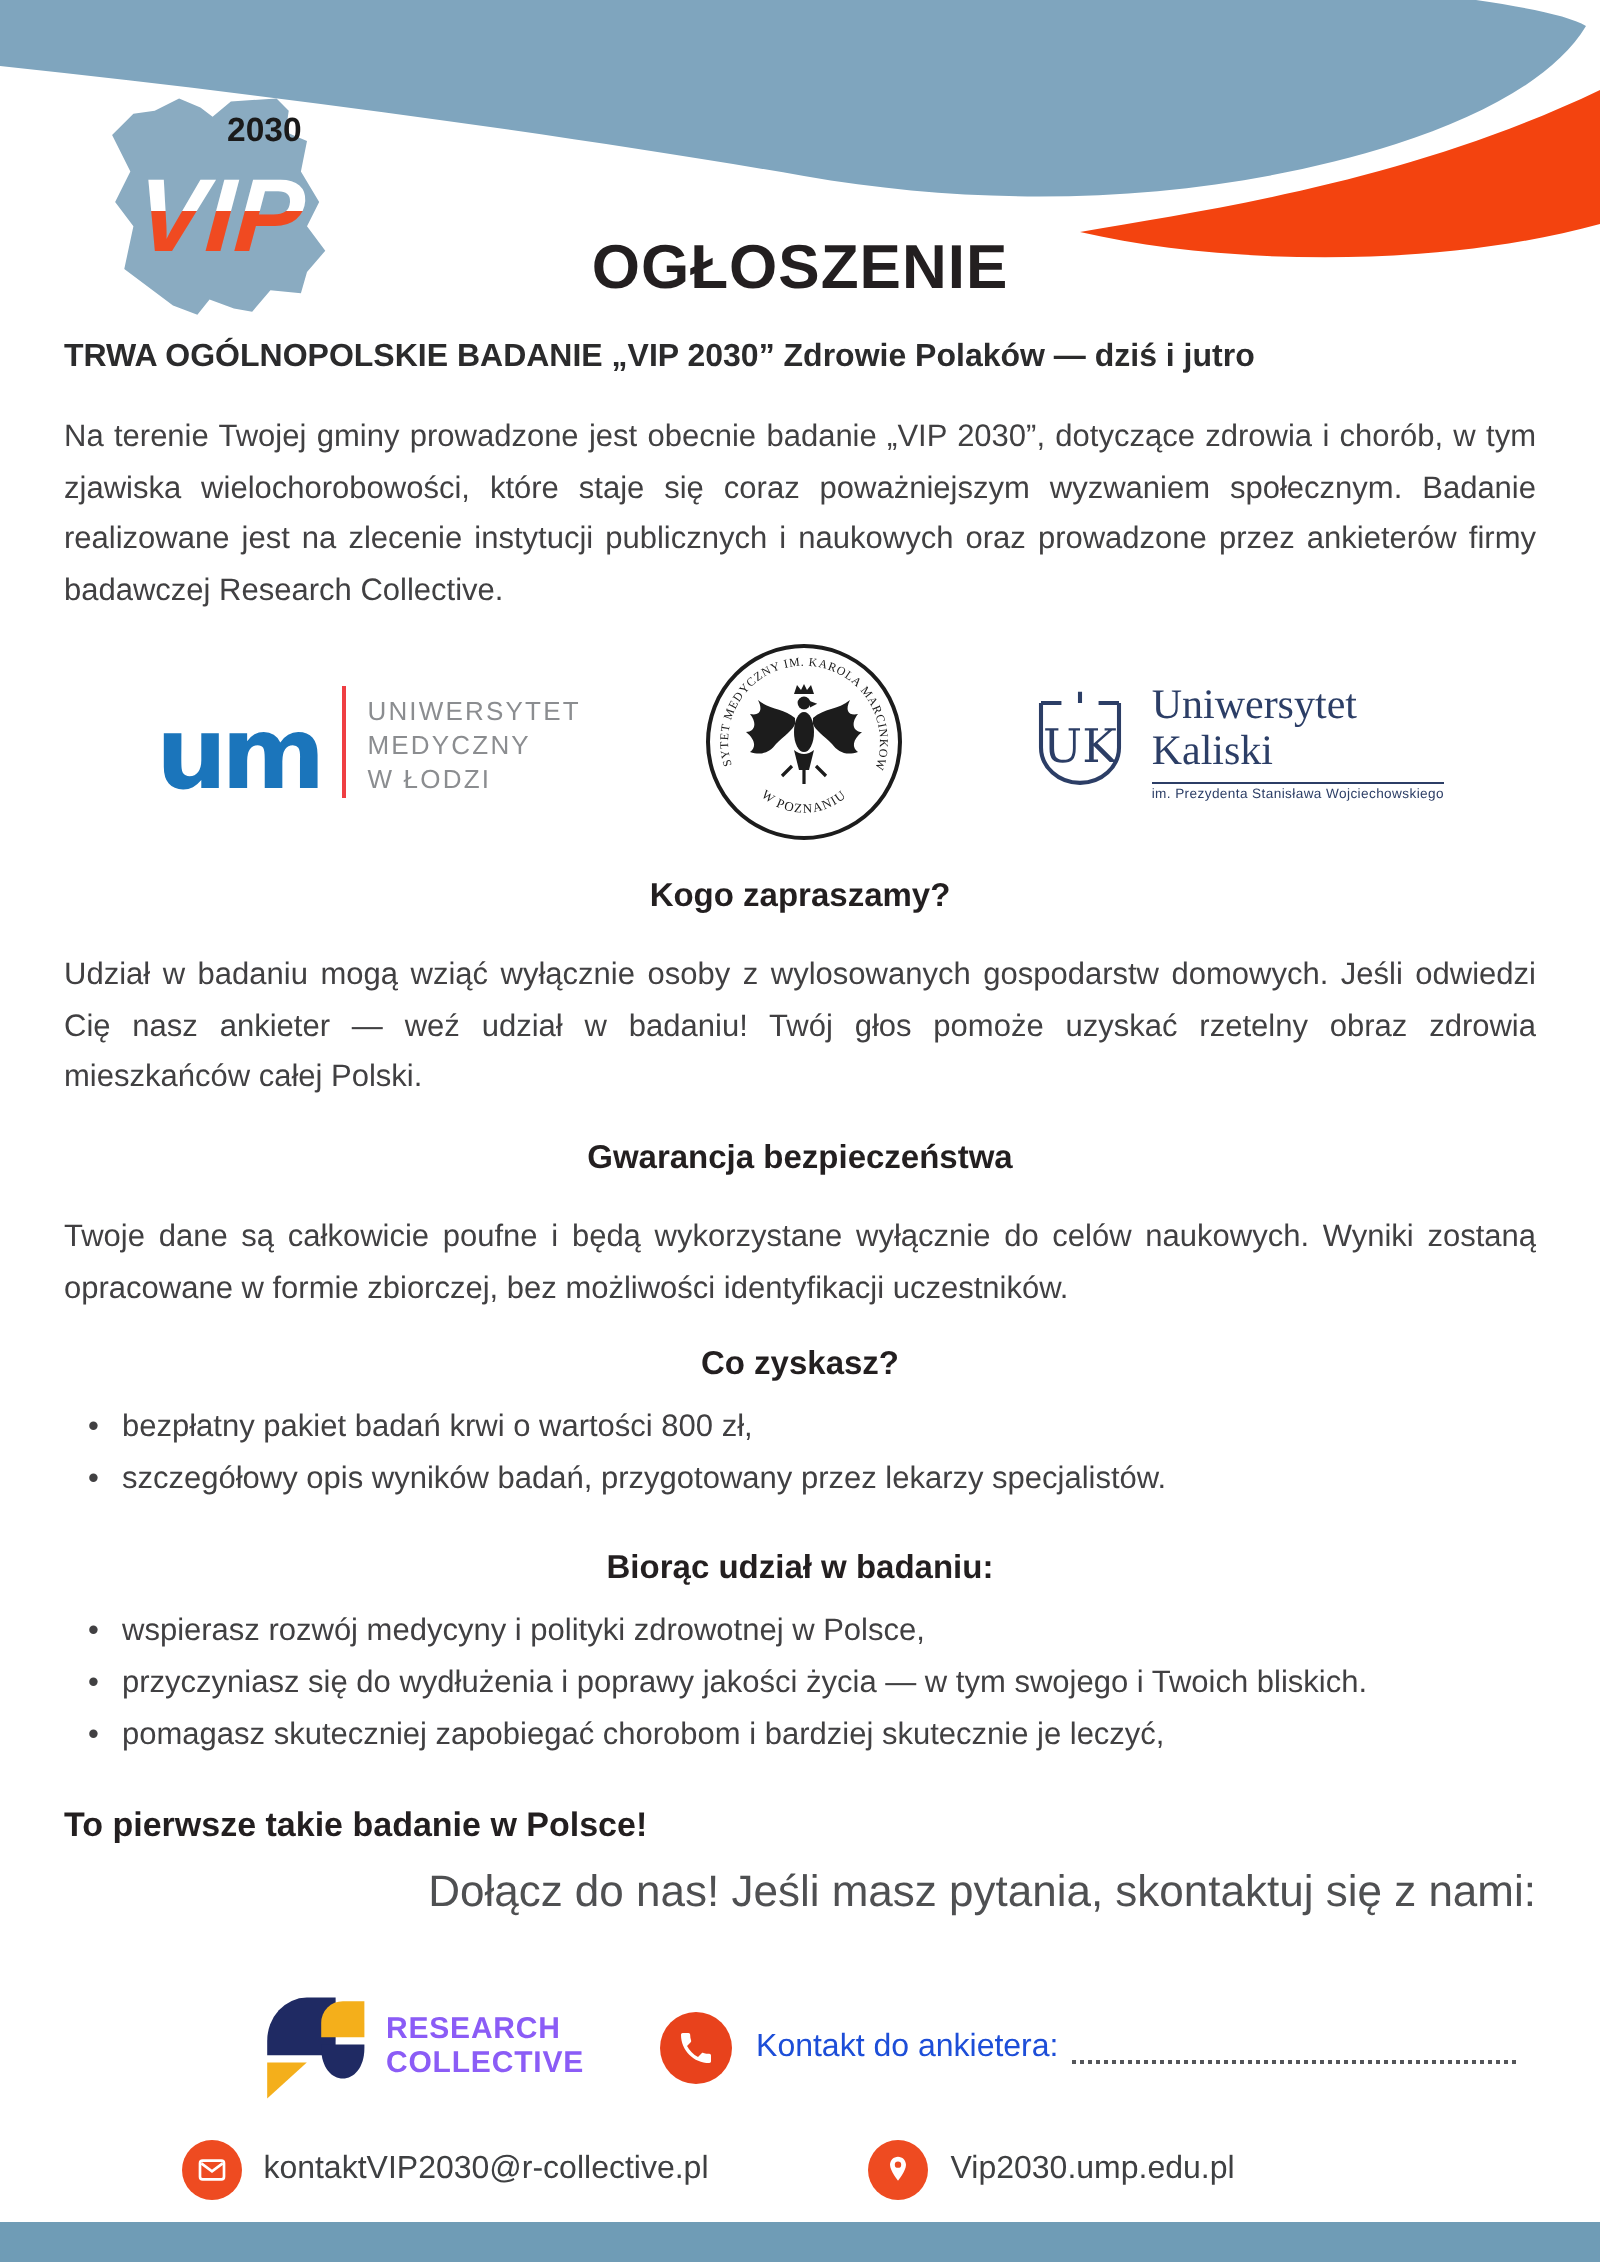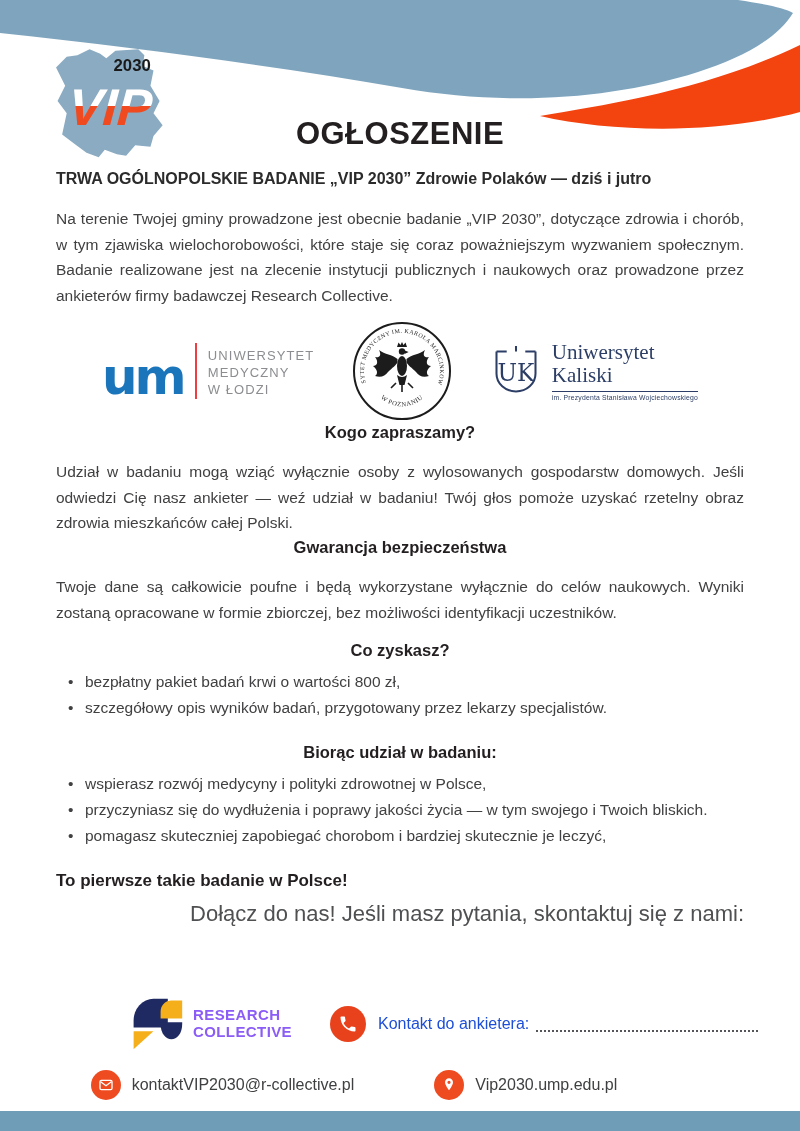--- a/index.html
+++ b/index.html
@@ -6,37 +6,37 @@
   html,body { background:#ffffff; }
   body {
     width:800px; height:1131px; position:relative; overflow:hidden;
     font-family:"Liberation Sans", sans-serif; color:#414042;
   }
   
   .header-art { position:absolute; top:0; left:0; width:800px; height:150px; }
   .vip-logo { position:absolute; top:34px; left:40px; width:160px; height:134px; }
 
   
-  .content { position:relative; padding:116px 56px 0; }
+  .content { position:relative; padding:116px 32px 0; }
   .page-title {
     text-align:center; font-size:31px; font-weight:bold; letter-spacing:.5px;
     color:#231f20; line-height:36px;
   }
   .subtitle {
     font-size:16px; font-weight:bold; color:#2b2b2c;
     margin-top:16px; line-height:22px;
   }
   p.body-text {
     font-size:15.5px; line-height:1.66; text-align:justify; margin-top:16px;
   }
   .sec-head {
     text-align:center; font-size:16.5px; font-weight:bold; color:#231f20;
     line-height:22px;
   }
-  .mt16{}.mt14{margin-top:14px}.mt20{margin-top:20px}
+  .mt16{margin-top:16px}.mt14{margin-top:14px}.mt20{margin-top:20px}
   .sec-body { margin-top:10px; }
   ul.bullets { list-style:none; margin-top:8px; padding-left:12px; }
   ul.bullets li {
     position:relative; padding-left:17px; font-size:15.5px; line-height:26px;
   }
   ul.bullets li::before { content:"•"; position:absolute; left:0; top:0; }
   .closing-bold { text-align:left; font-size:17px; font-weight:bold; color:#231f20; margin-top:20px; line-height:24px; }
   .closing-invite { text-align:right; font-size:22px; color:#4f5052; margin-top:8px; line-height:26px; }
 
   

